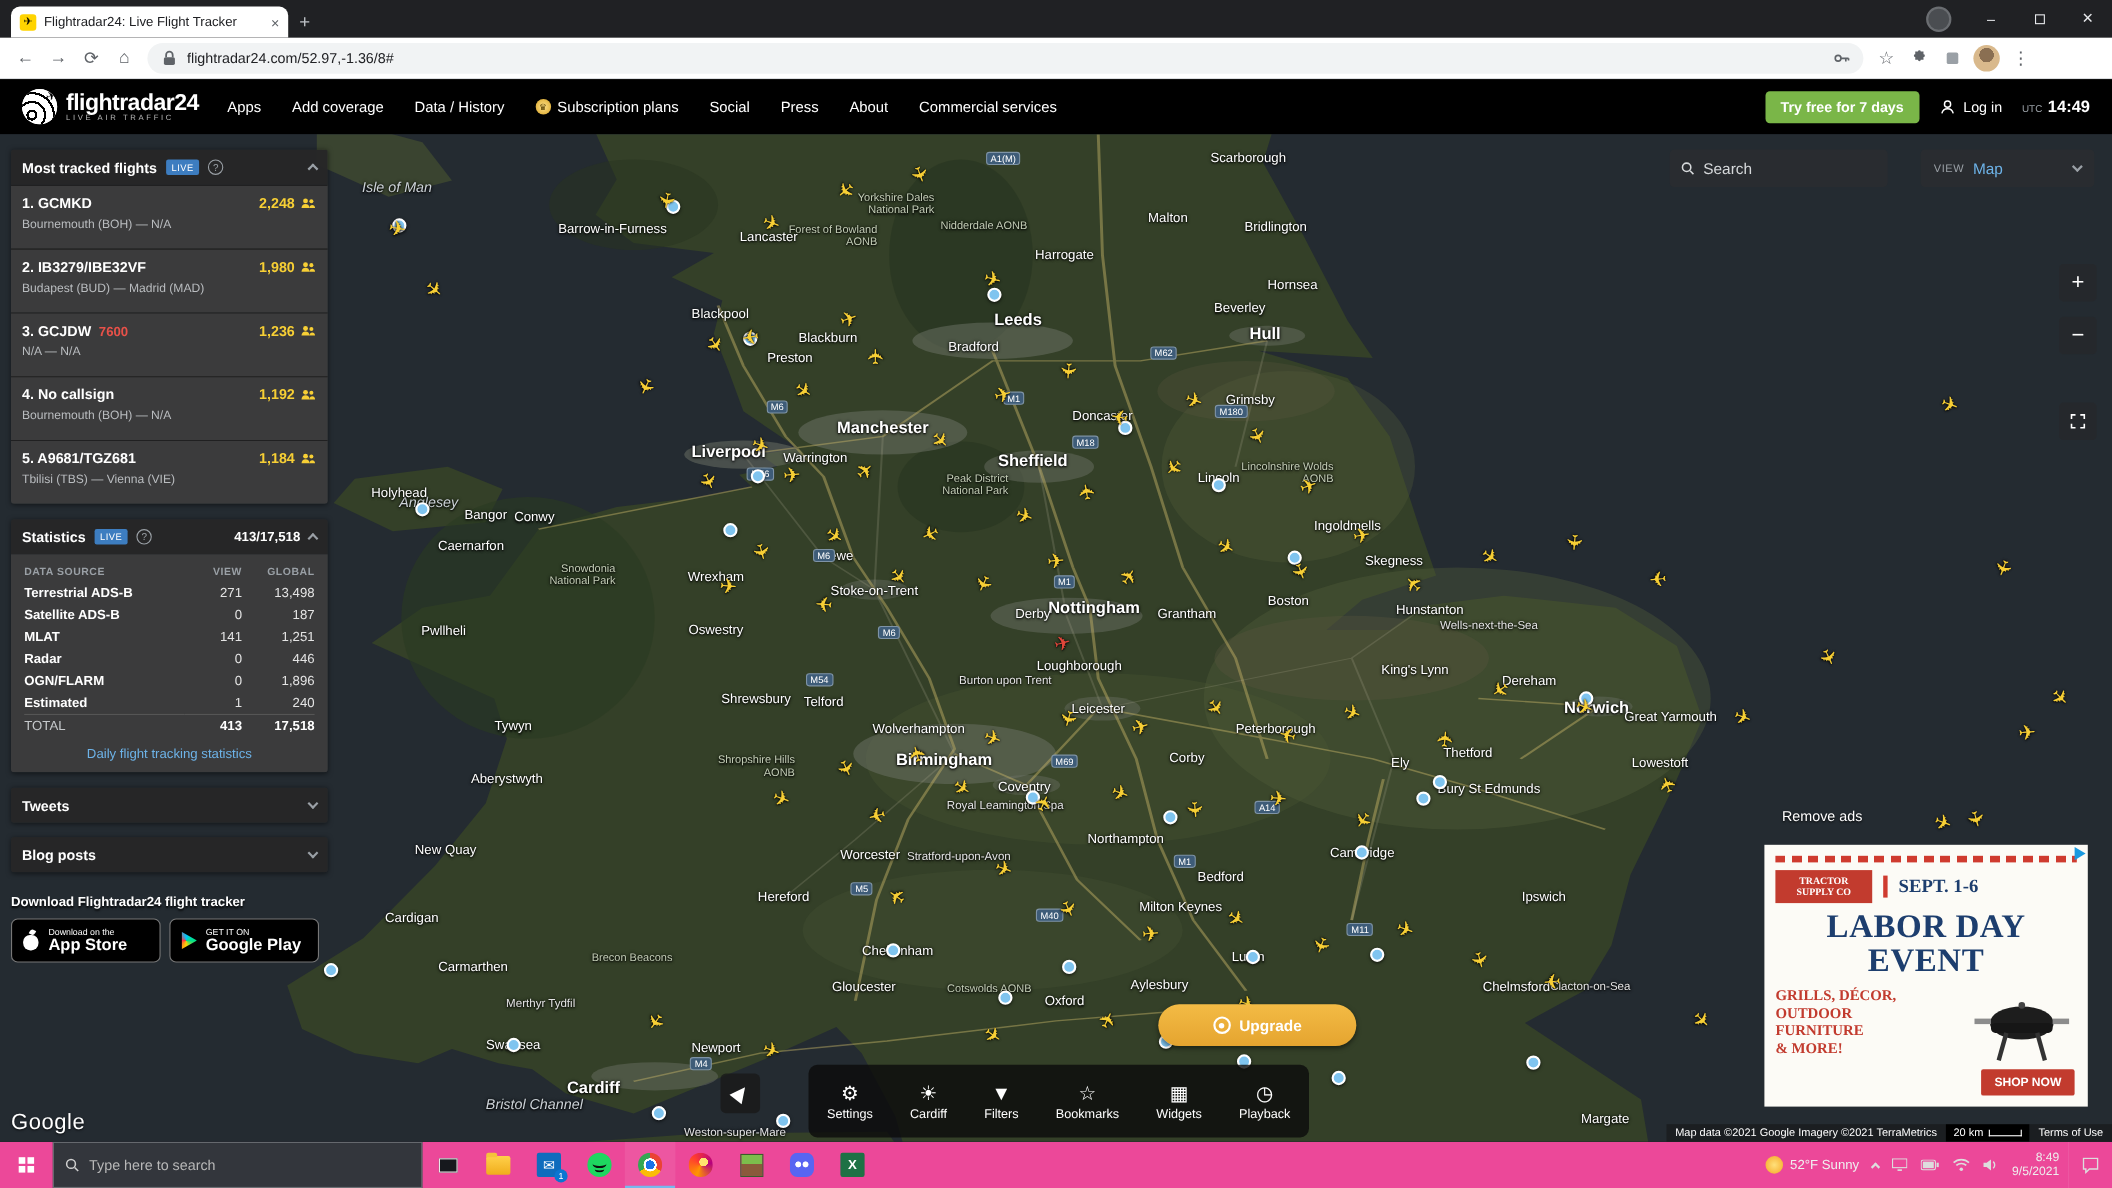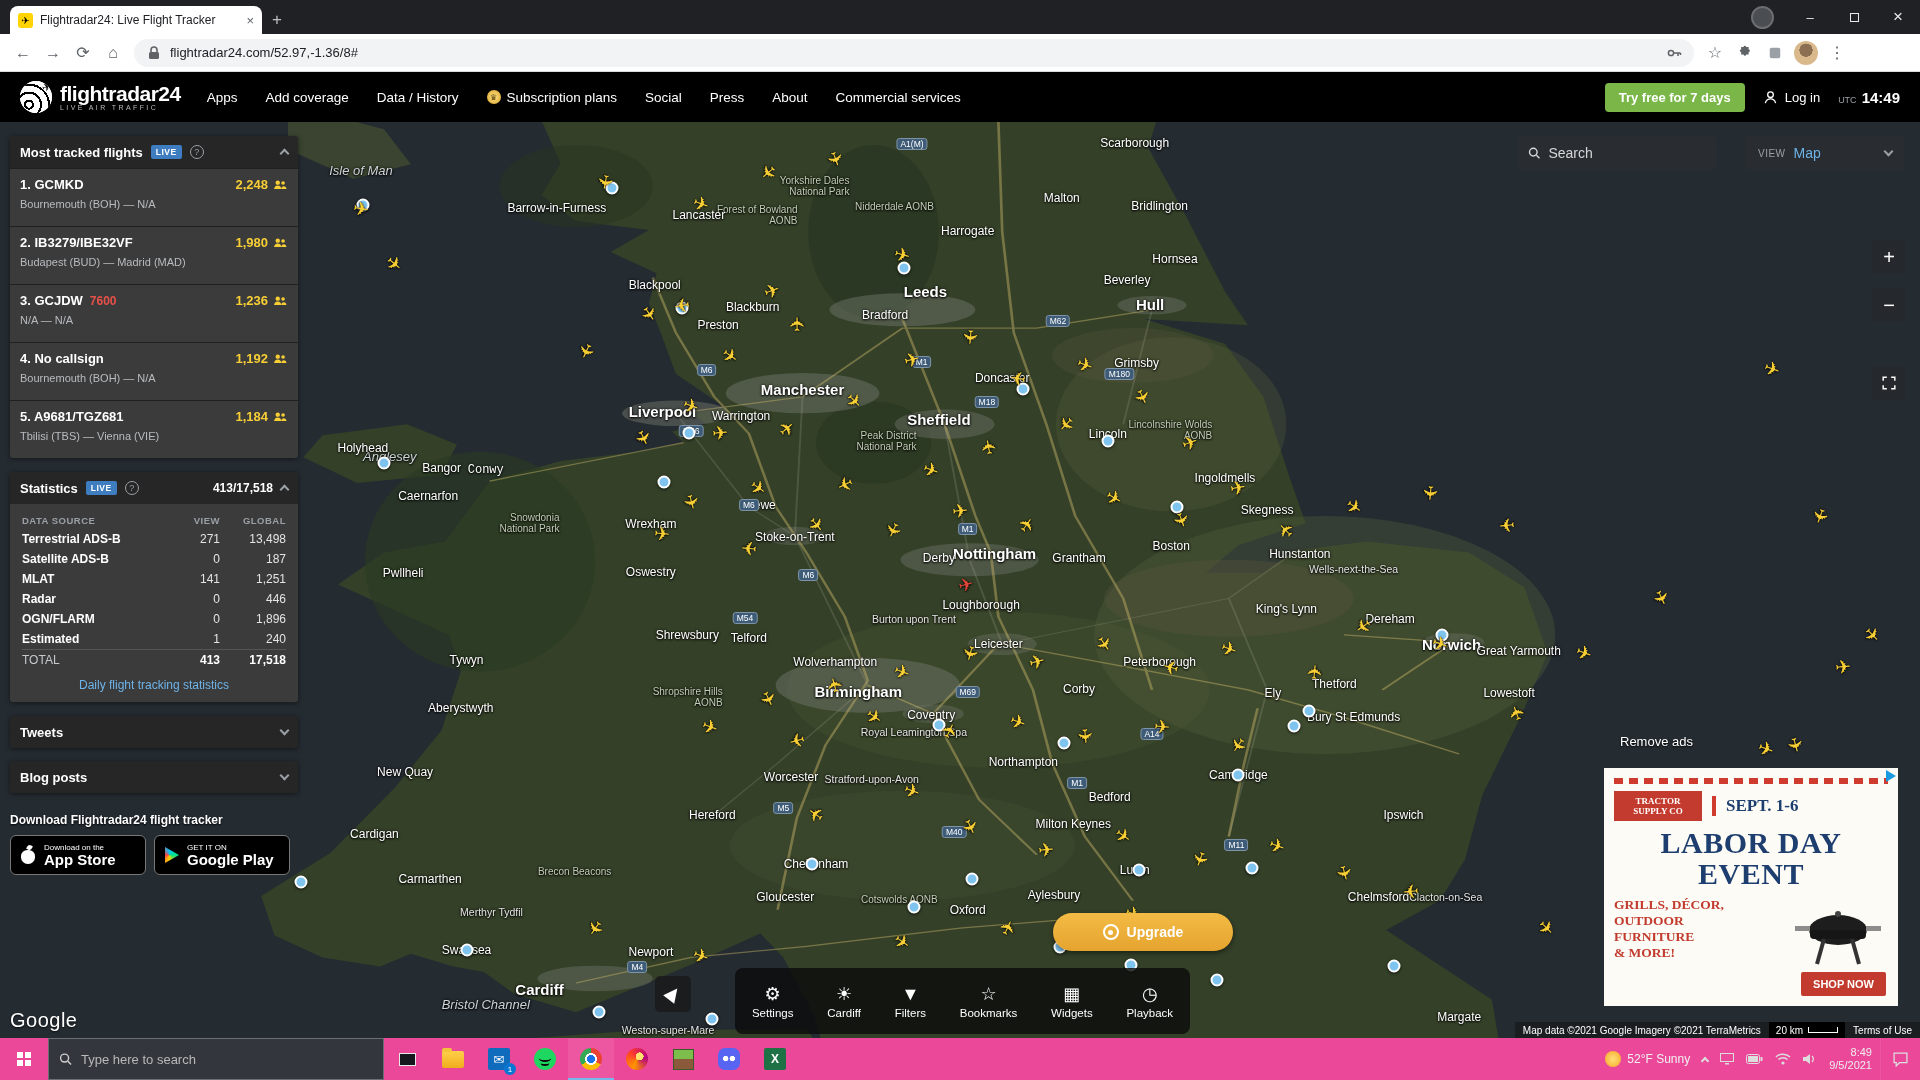--- a/index.html
+++ b/index.html
@@ -52,21 +52,21 @@
 .lab.region{font-size:13px;color:#cdd3d8;font-style:italic}
 .mway{position:absolute;transform:translate(-50%,-50%);background:#3e5c78;border:1px solid #7e93a6;color:#fff;font-size:8.5px;padding:0 3px;border-radius:3px;z-index:2}
 .pin{position:absolute;width:13px;height:13px;border-radius:50%;background:#7fc4ef;border:2.5px solid #fff;transform:translate(-50%,-50%);box-shadow:0 1px 3px rgba(0,0,0,.7);z-index:3}
 .plane{position:absolute;font-size:19px;color:#f7cf35;z-index:4;text-shadow:0 0 2px #000,0 1px 2px rgba(0,0,0,.8);transform:translate(-50%,-50%) rotate(var(--r));line-height:1}
 .plane.red{color:#e0463a;font-size:18px}
 
 .sidebar{position:absolute;left:10px;top:14px;width:288px;z-index:10;font-size:12px}
 .panel{border-radius:3px;overflow:hidden;box-shadow:0 1px 5px rgba(0,0,0,.5)}
 .phead{height:32px;background:rgba(38,38,38,.96);display:flex;align-items:center;gap:8px;padding:0 10px;color:#fff}
 .phead .pt{font-size:13px;font-weight:bold}
-.live{background:#3d7dc0;color:#fff;font-size:8.5px;font-weight:bold;padding:2px 5px;border-radius:2px;letter-spacing:.5px}
+.live{background:#3d7dc0;color:#fff;font-size:8.5px;font-weight:normal;padding:2px 5px;border-radius:2px;letter-spacing:.5px}
 .helpq{width:14px;height:14px;border-radius:50%;border:1px solid #9aa0a6;color:#9aa0a6;font-size:9px;display:inline-flex;align-items:center;justify-content:center}
 .helpq::after{content:"?"}
 .sp{flex:1}
 .chev{display:inline-block;width:7px;height:7px;border-right:2px solid #9aa0a6;border-bottom:2px solid #9aa0a6;transform:rotate(45deg);margin-top:-3px}
 .chev.up{transform:rotate(-135deg);margin-top:3px}
 .frow{background:rgba(60,60,60,.96);border-top:1px solid rgba(30,30,30,.9);padding:8px 10px;height:58px}
 .fl1{display:flex;align-items:center}
 .fcs{font-size:13px;font-weight:bold;color:#fff}
 .fsq{color:#e85149;font-weight:bold;font-size:12px;margin-left:7px}
 .fct{margin-left:auto;display:flex;align-items:center;gap:5px;color:#f7cf35;font-size:13px;font-weight:bold}
@@ -347,21 +347,21 @@
       <span class="lab city" style="left: 39.2%; top: 20.2%;">Blackburn</span>
       <span class="lab city" style="left: 46.1%; top: 21.1%;">Bradford</span>
       <span class="lab city" style="left: 59.2%; top: 26.3%;">Grimsby</span>
       <span class="lab city" style="left: 52.2%; top: 27.9%;">Doncaster</span>
       <span class="lab city" style="left: 38.6%; top: 32.1%;">Warrington</span>
       <span class="lab city" style="left: 57.7%; top: 34.1%;">Lincoln</span>
       <span class="lab city" style="left: 66%; top: 42.4%;">Skegness</span>
       <span class="lab city" style="left: 63.8%; top: 38.9%;">Ingoldmells</span>
       <span class="lab city" style="left: 18.9%; top: 35.6%;">Holyhead</span>
       <span class="lab city" style="left: 23%; top: 37.8%;">Bangor</span>
-      <span class="lab city" style="left: 25.3%; top: 38%; font-family: Liberation Mono, monospace;">Conwy</span>
+      <span class="lab city" style="left: 25.3%; top: 38%;">Conwy</span>
       <span class="lab city" style="left: 22.3%; top: 40.8%;">Caernarfon</span>
       <span class="lab city" style="left: 33.9%; top: 43.9%;">Wrexham</span>
       <span class="lab city" style="left: 39.5%; top: 41.8%;">Crewe</span>
       <span class="lab city" style="left: 41.4%; top: 45.3%;">Stoke-on-Trent</span>
       <span class="lab city" style="left: 48.9%; top: 47.6%;">Derby</span>
       <span class="lab city" style="left: 56.2%; top: 47.6%;">Grantham</span>
       <span class="lab city" style="left: 61%; top: 46.3%;">Boston</span>
       <span class="lab city" style="left: 67.7%; top: 47.2%;">Hunstanton</span>
       <span class="lab city" style="left: 67%; top: 53.2%;">King's Lynn</span>
       <span class="lab city" style="left: 72.4%; top: 54.3%;">Dereham</span>

